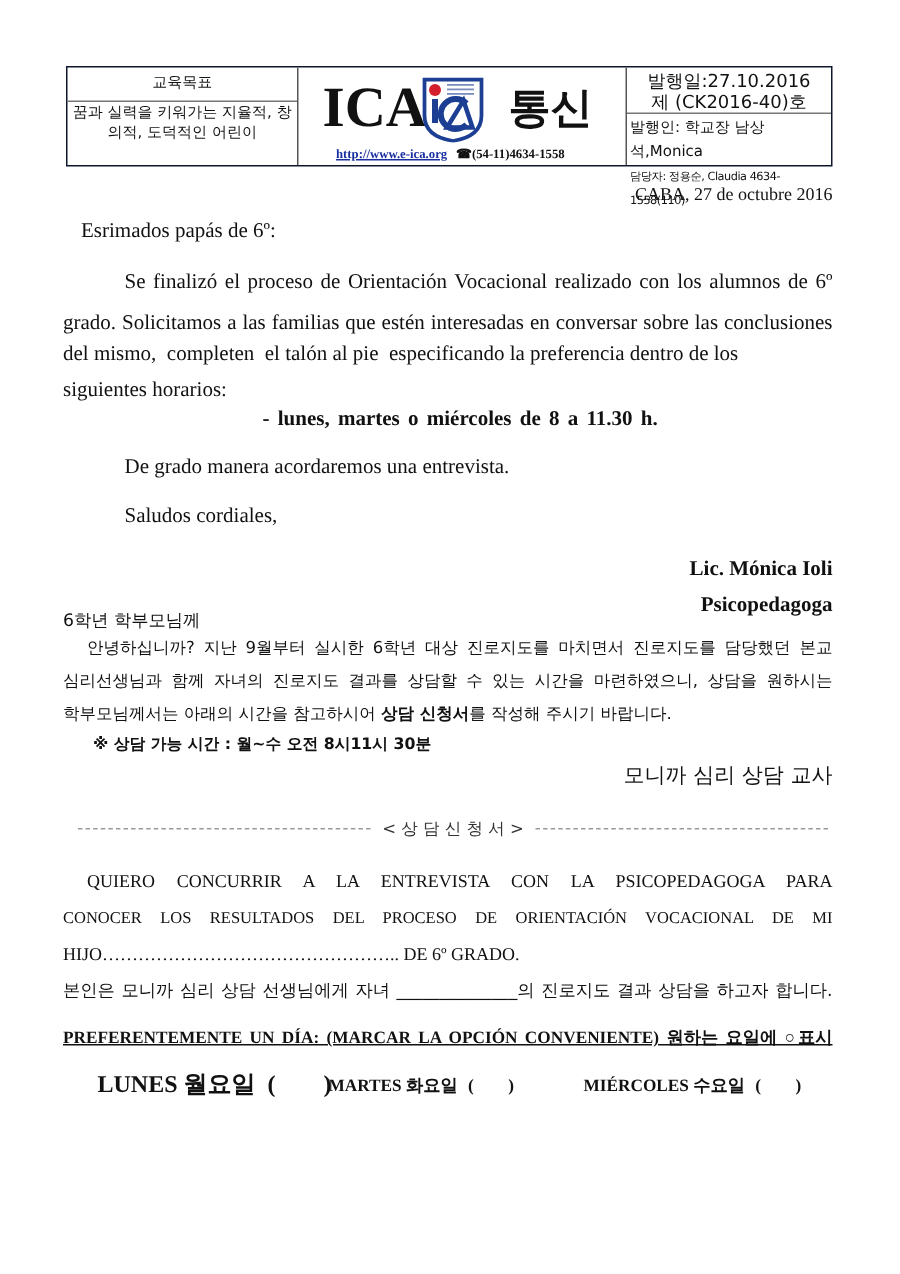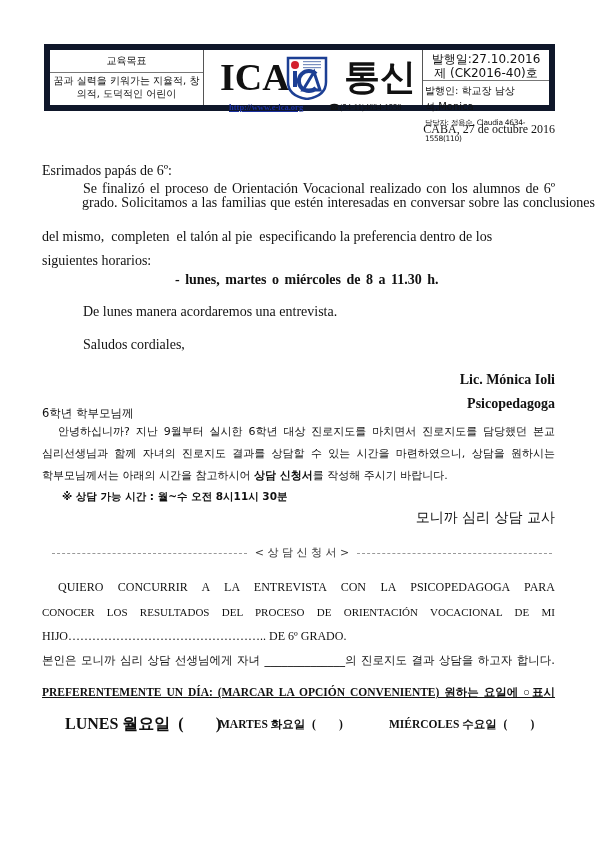--- a/index.html
+++ b/index.html
@@ -1,30 +1,30 @@
 <!DOCTYPE html>
 <html><head>
   <meta charset="utf-8">
   <style>
     html, body { margin: 0; padding: 0; background: #ffffff; }
     body { width: 600px; height: 849px; position: relative; overflow: hidden; color: #111; }
     .serif { font-family: "Liberation Serif", "DejaVu Serif", serif; }
     .sans { font-family: "DejaVu Sans", "Liberation Sans", sans-serif; }
 
     
-    .hdr { position: absolute; left: 44px; top: 44px; width: 511px; height: 67px; border: 6px solid #0f172a; box-sizing: border-box; display: flex; }
+    .hdr { position: absolute; left: 44px; top: 44px; width: 511px; height: 67px; border: 1px solid #0f172a; box-sizing: border-box; display: flex; }
     .hdr-left { width: 153px; border-right: 1px solid #555; display: flex; flex-direction: column; }
     .hdr-left .goal-title { height: 22px; border-bottom: 1px solid #777; font-size: 10px; text-align: center; line-height: 22px; }
     .hdr-left .goal-text { flex: 1; font-size: 10px; text-align: center; line-height: 13px; padding-top: 1px; }
     .hdr-mid { width: 218px; border-right: 1px solid #555; position: relative; }
     .logo-text { position: absolute; left: 16px; top: 7px; font-size: 38px; font-weight: bold; letter-spacing: 0px; line-height: 40px; }
     .logo-emblem { position: absolute; left: 82px; top: 6px; width: 42px; height: 44px; }
-    .tongsin { position: absolute; left: 140px; top: 9px; font-size: 36px; font-weight: bold; line-height: 36px; }
+    .tongsin { position: absolute; left: 140px; top: 9px; font-size: 28px; font-weight: bold; line-height: 36px; }
     .hdr-url { position: absolute; left: 15px; top: 52px; font-size: 8.5px; color: #1a2fa0; text-decoration: underline; font-weight: bold; margin-left: 10px; }
-    .hdr-phone { position: absolute; left: 105px; top: 52px; font-size: 8.5px; font-weight: normal; margin-left: 20px; }
+    .hdr-phone { position: absolute; left: 105px; top: 52px; font-size: 8.5px; font-weight: bold; }
     .hdr-right { flex: 1; display: flex; flex-direction: column; }
     .hdr-right .issue { height: 31px; border-bottom: 1px solid #777; font-size: 12px; text-align: center; line-height: 14px; padding-top: 2px; box-sizing: border-box; }
     .hdr-right .pub { flex: 1; font-size: 10px; padding: 2px 0 0 2px; line-height: 16px; }
     .hdr-right .pub .small { font-size: 7.5px; letter-spacing: -0.3px; }
 
     .date { position: absolute; right: 45px; top: 122px; font-size: 12px; }
     .p { position: absolute; font-size: 14px; line-height: 24px; }
     .bold { font-weight: bold; }
 
     .korean { position: absolute; font-size: 11.5px; line-height: 20px; }
@@ -65,30 +65,30 @@
     </div>
     <div class="pub sans">
       <div>발행인: 학교장 남상석,Monica</div>
       <div class="small">담당자: 정용순, Claudia 4634-1558(110)</div>
     </div>
   </div>
 </div>
 
 <div class="date serif">CABA, 27 de octubre 2016</div>
 
-<div class="p serif" style="left:42px; top:143px;margin-top:16px;">Esrimados papás de 6º:</div>
+<div class="p serif" style="left:54px; top:143px;">Esrimados papás de 6º:</div>
 
 <div class="p serif justify" style="left:83px; top:177px; width:472px;">Se finalizó el proceso de Orientación Vocacional realizado con los alumnos de 6º</div>
-<div class="p serif justify" style="left:42px; top:191px; width:513px;margin-left:40px;">grado. Solicitamos a las familias que estén interesadas en conversar sobre las conclusiones</div>
+<div class="p serif justify" style="left:42px; top:204px; width:513px;">grado. Solicitamos a las familias que estén interesadas en conversar sobre las conclusiones</div>
 <div class="p serif" style="left:42px; top:225px; width:513px; white-space:pre;">del mismo,  completen  el talón al pie  especificando la preferencia dentro de los</div>
 <div class="p serif" style="left:42px; top:249px;">siguientes horarios:</div>
 
 <div class="p serif bold" style="left:175px; top:268px; word-spacing:2px;">- lunes, martes o miércoles de 8 a 11.30 h.</div>
 
-<div class="p serif" style="left:83px; top:300px;">De lunes manera acordaremos una entrevista.</div>
+<div class="p serif" style="left:83px; top:300px;">De grado manera acordaremos una entrevista.</div>
 <div class="p serif" style="left:83px; top:333px;">Saludos cordiales,</div>
 
 <div class="p serif bold" style="right:45px; top:368px; text-align:right;">Lic. Mónica Ioli</div>
 <div class="p serif bold" style="right:45px; top:392px; text-align:right;">Psicopedagoga</div>
 
 <div class="korean sans" style="left:42px; top:403px;">6학년 학부모님께</div>
 <div class="korean sans justify" style="left:58px; top:422px; width:497px; font-size:11px;">안녕하십니까? 지난 9월부터 실시한 6학년 대상 진로지도를 마치면서 진로지도를 담당했던 본교</div>
 <div class="korean sans justify" style="left:42px; top:444px; width:513px; font-size:11px;">심리선생님과 함께 자녀의 진로지도 결과를 상담할 수 있는 시간을 마련하였으니, 상담을 원하시는</div>
 <div class="korean sans" style="left:42px; top:466px; font-size:11px;"><span>학부모님께서는 아래의 시간을 참고하시어 </span><span class="bold">상담 신청서</span><span>를 작성해 주시기 바랍니다.</span></div>
 <div class="korean sans" style="left:62px; top:486px; font-size:10.5px;font-weight:bold;">※ 상담 가능 시간 : 월~수 오전 8시11시 30분</div>

